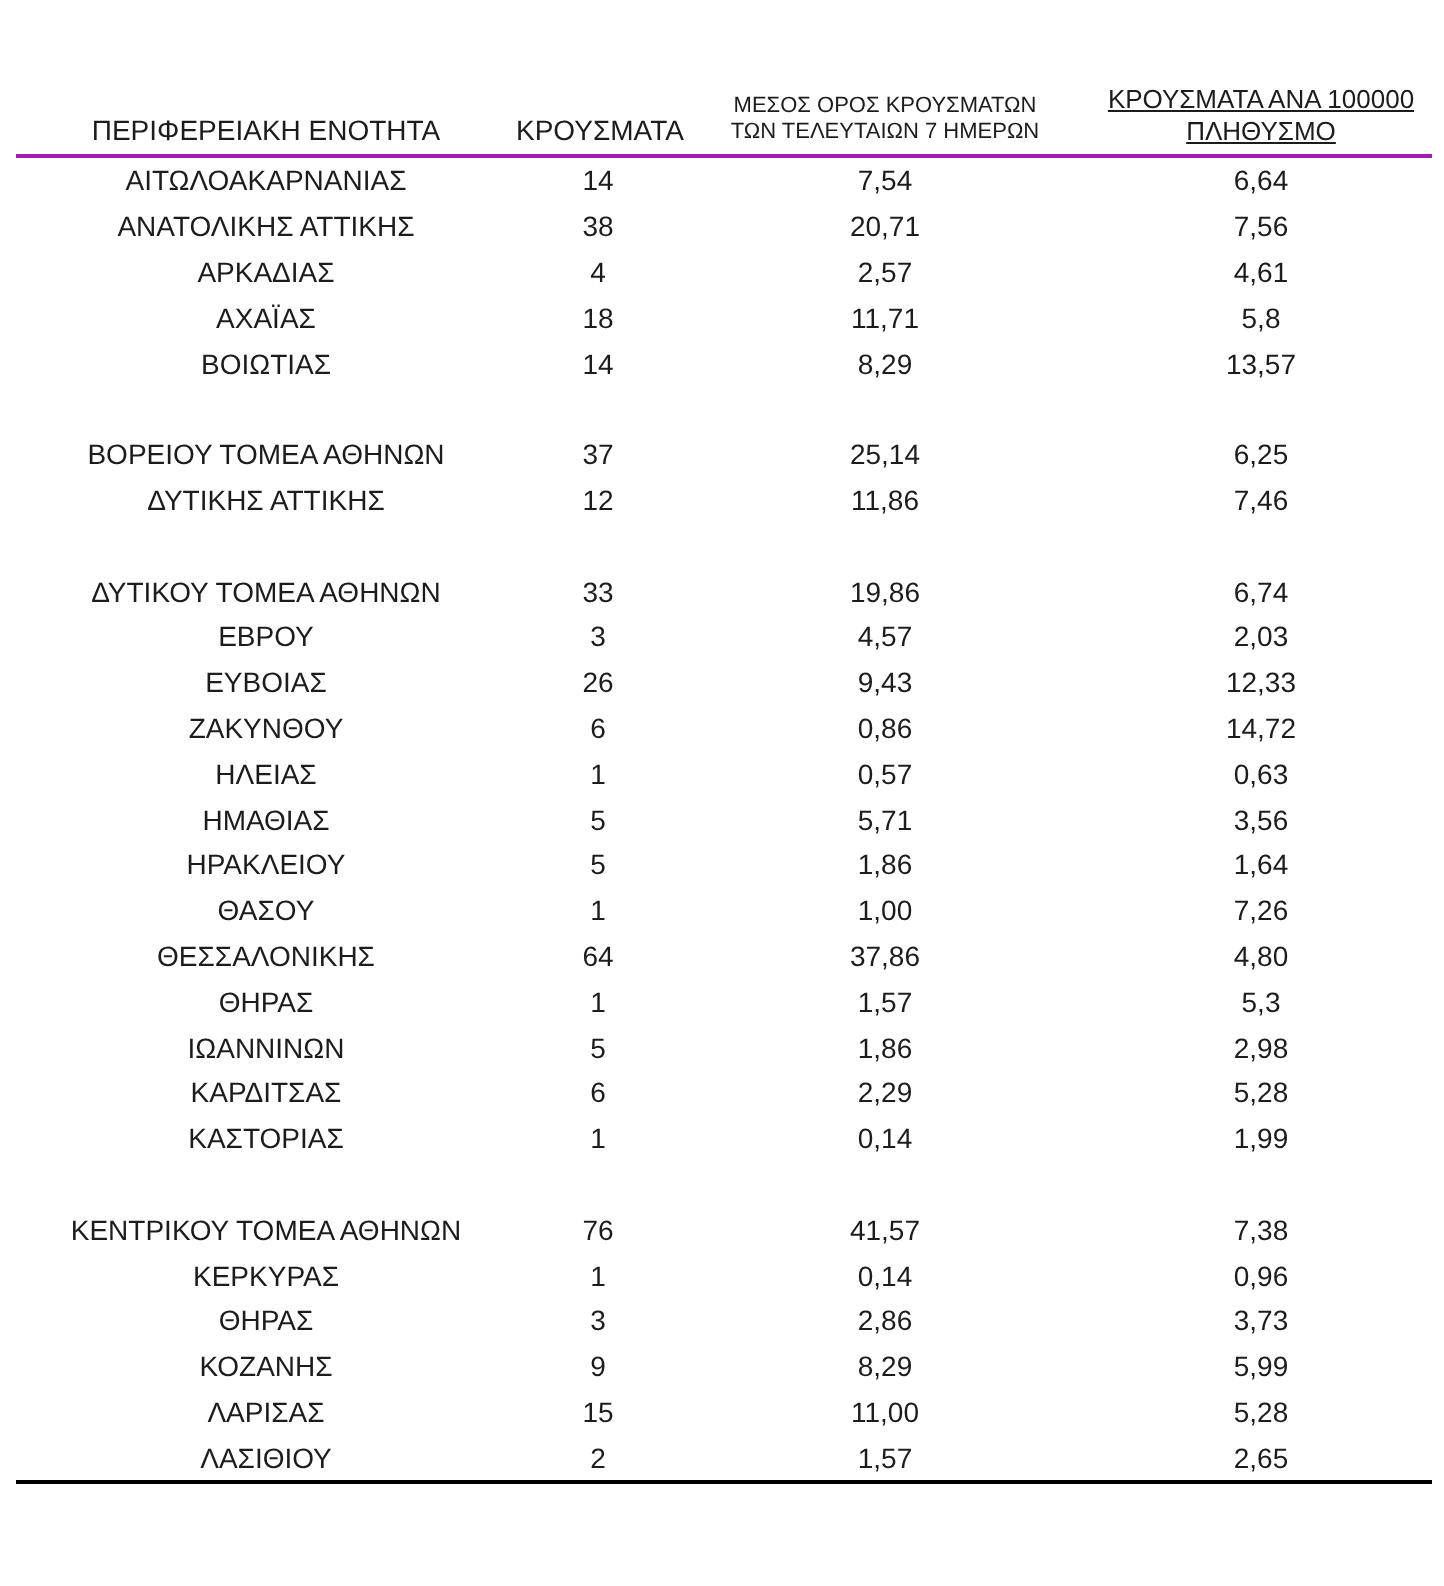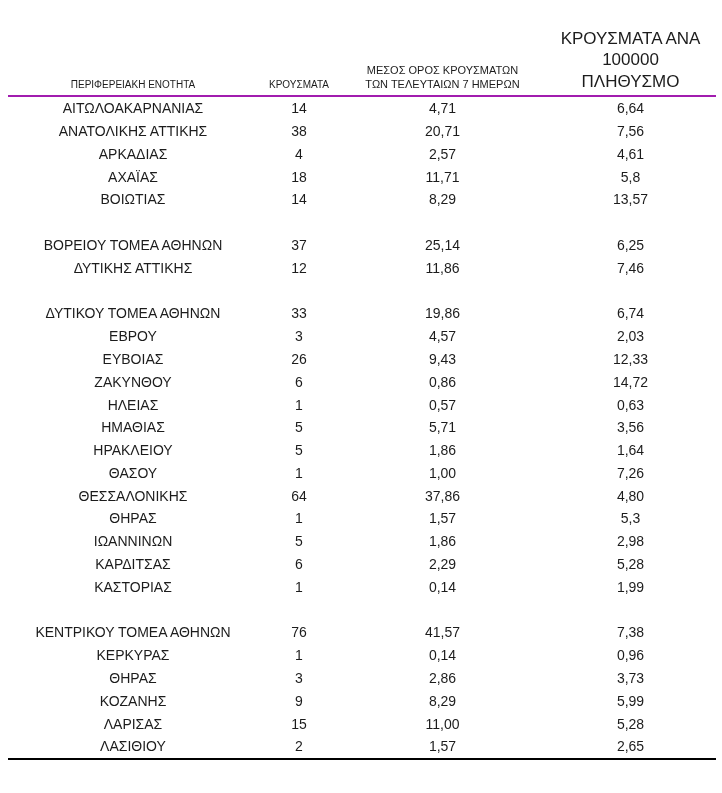--- a/index.html
+++ b/index.html
@@ -26,23 +26,23 @@
   col.c3 { width: 205px; }
   col.c4 { width: 171px; }
   thead th {
     font-weight: normal;
     vertical-align: bottom;
     padding: 0 0 3px 0;
     height: 46px;
     border-bottom: 2px solid #a21caf;
     line-height: 1.25;
   }
-  th.h1, th.h2 { font-size: 10px; }
+  th.h1, th.h2 { font-size: 14px; }
   th.h3 { font-size: 11px; }
-  th.h4 { font-size: 17px; }
+  th.h4 { font-size: 13px; text-decoration: underline; }
   th .hline { display: block; }
   tbody td {
     text-align: center;
     font-size: 14px;
     height: 22.8px;
     padding: 0;
     white-space: nowrap;
     overflow: hidden;
   }
   tr.sep-row td { height: 22.8px; }
@@ -73,21 +73,21 @@
         <th class="h4">
           <span class="hline">ΚΡΟΥΣΜΑΤΑ ΑΝΑ 100000</span>
           <span class="hline">ΠΛΗΘΥΣΜΟ</span>
         </th>
       </tr>
     </thead>
     <tbody>
         <tr>
           <td>ΑΙΤΩΛΟΑΚΑΡΝΑΝΙΑΣ</td>
           <td>14</td>
-          <td>4,71</td>
+          <td>7,54</td>
           <td>6,64</td>
         </tr>
         <tr>
           <td>ΑΝΑΤΟΛΙΚΗΣ ΑΤΤΙΚΗΣ</td>
           <td>38</td>
           <td>20,71</td>
           <td>7,56</td>
         </tr>
         <tr>
           <td>ΑΡΚΑΔΙΑΣ</td>

